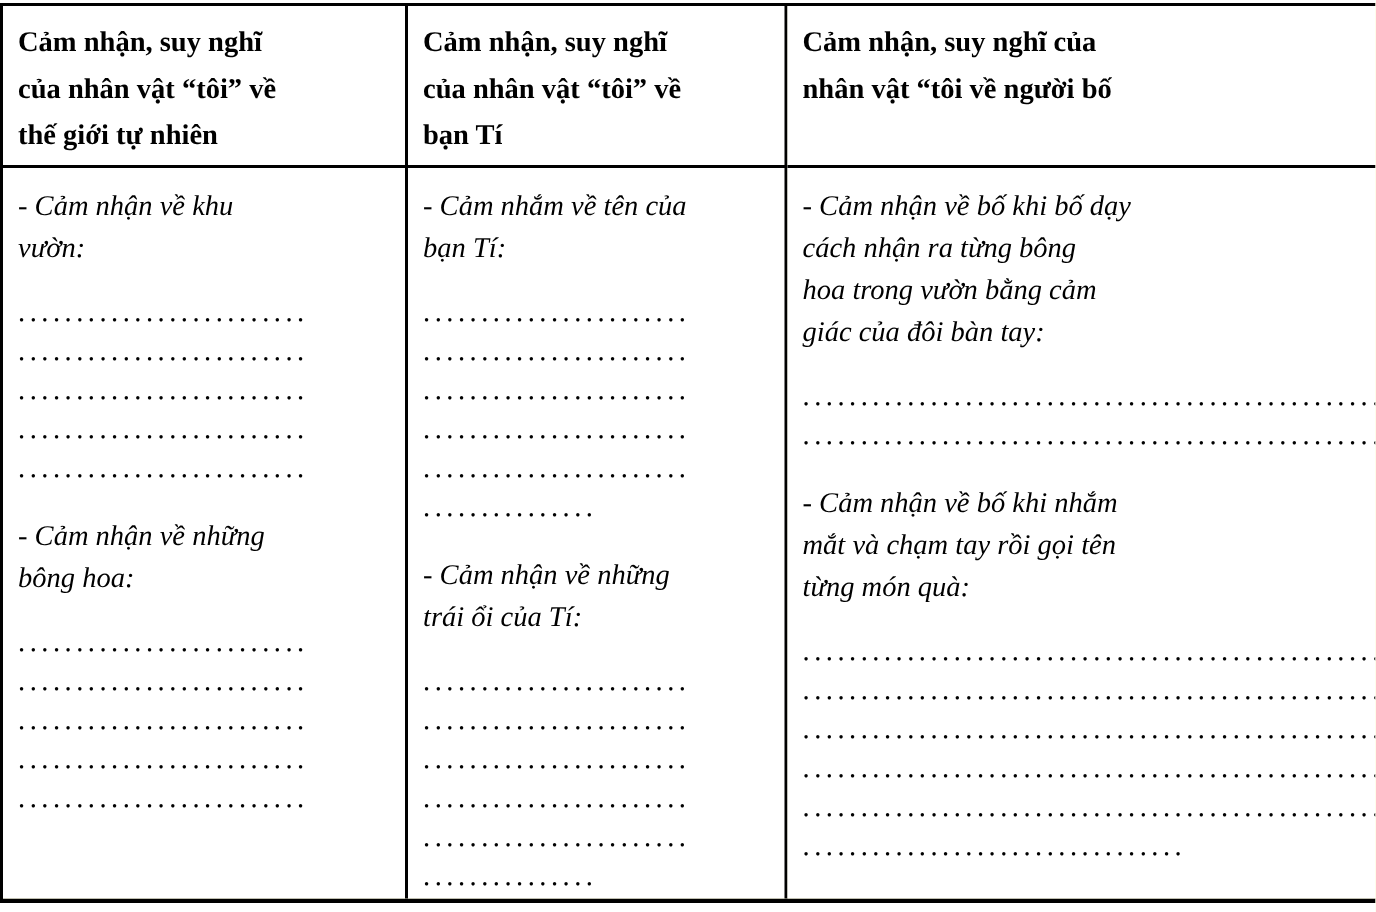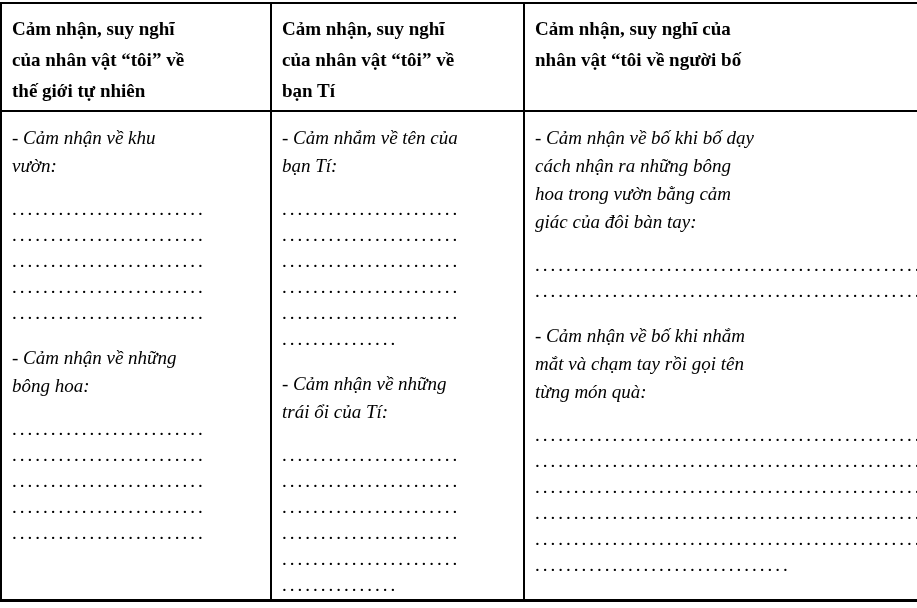--- a/index.html
+++ b/index.html
@@ -111,21 +111,21 @@
     <p class="dots">.......................
 .......................
 .......................
 .......................
 .......................
 ...............</p>
   </div>
 
   <div class="cell c3 bodycell">
     <p class="label">- Cảm nhận về bố khi bố dạy
-cách nhận ra những bông
+cách nhận ra từng bông
 hoa trong vườn bằng cảm
 giác của đôi bàn tay:</p>
     <p class="dots">........................................................
 ........................................................</p>
     <p class="label">- Cảm nhận về bố khi nhắm
 mắt và chạm tay rồi gọi tên
 từng món quà:</p>
     <p class="dots">........................................................
 ........................................................
 ........................................................

